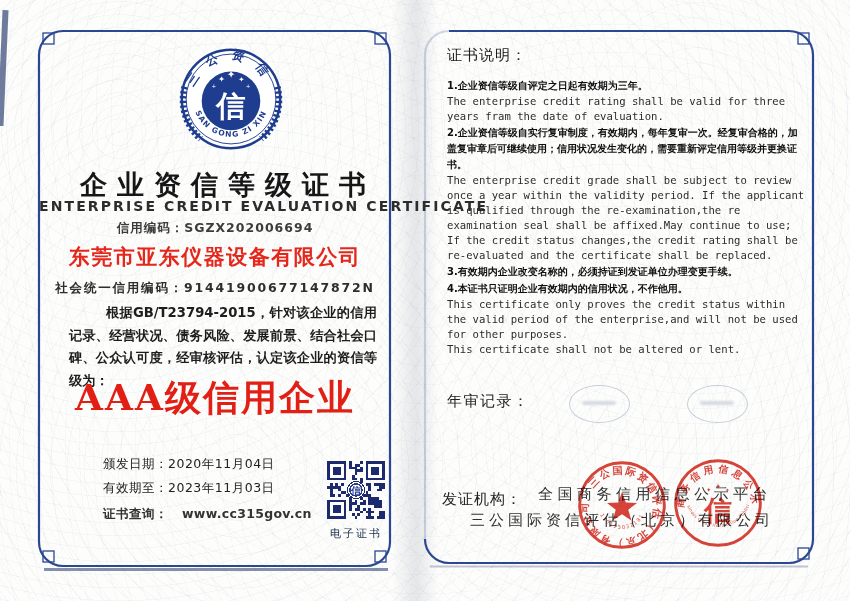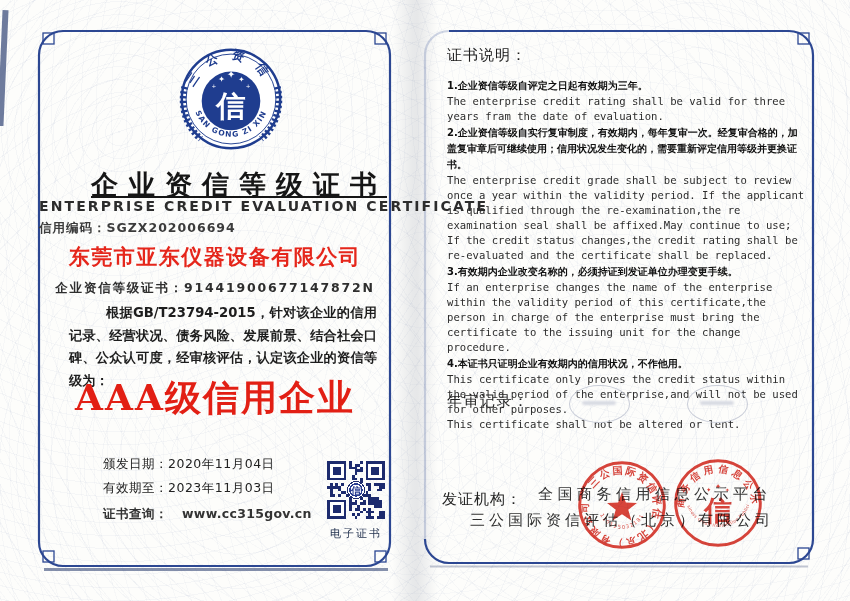--- a/index.html
+++ b/index.html
@@ -17,26 +17,26 @@
   .abs{position:absolute;}
   svg{display:block;}
   
   #frames{position:absolute;left:0;top:0;z-index:1;}
   
   #fold{position:absolute;left:392px;top:0;width:46px;height:601px;z-index:0;
     background:linear-gradient(90deg, rgba(120,128,145,0) 0%, rgba(120,128,145,.16) 45%, rgba(150,155,168,.22) 55%, rgba(120,128,145,0) 100%);}
   #edge-sliver{position:absolute;left:0px;top:10px;width:6px;height:116px;background:#55648c;opacity:.85;transform:rotate(2.5deg);z-index:4;}
   
   .lp{z-index:2;}
-  #lp-title{left:39px;top:167px;width:400px;text-align:center;
+  #lp-title{left:28px;top:167px;width:400px;text-align:center;
     font-family:"DejaVu Serif","Liberation Serif",serif;font-weight:900;font-size:27px;color:#161616;
-    letter-spacing:10px;margin-right:-10px;white-space:nowrap;text-decoration:underline;}
+    letter-spacing:10px;margin-right:-10px;white-space:nowrap;}
   #lp-title-en{left:39px;top:198px;width:352px;text-align:center;font-weight:bold;font-size:14px;
     letter-spacing:2.1px;color:#2c2c2c;white-space:nowrap;}
-  #lp-code{left:39px;top:220px;width:352px;font-weight:bold;font-size:12.5px;
+  #lp-code{left:39px;top:220px;width:352px;text-align:center;font-weight:bold;font-size:12.5px;
     color:#3c3c3c;letter-spacing:1px;}
   #lp-company{left:39px;top:243px;width:352px;text-align:center;font-weight:bold;font-size:21px;
     color:#e5261b;letter-spacing:1.5px;white-space:nowrap;}
   #lp-uscc{left:39px;top:280px;width:352px;text-align:center;font-weight:bold;font-size:12.5px;
     color:#2e2e2e;letter-spacing:1.8px;}
   #lp-body{left:69px;top:302px;width:308px;font-size:13.2px;font-weight:600;color:#1d1d1d;
     line-height:22.5px;text-align:justify;text-indent:2.8em;margin:0;}
   #lp-rating{left:39px;top:374px;width:352px;text-align:center;
     font-family:"DejaVu Serif","Liberation Serif",serif;font-weight:900;font-size:36px;
     color:#e21f14;letter-spacing:2px;white-space:nowrap;}
@@ -115,21 +115,21 @@
     </text>
     <text font-size="8" font-weight="bold" fill="#1f3d8f" letter-spacing="1.3">
       <textPath href="#arcBottom" startOffset="50%" text-anchor="middle">SAN GONG ZI XIN</textPath>
     </text>
   </svg>
 
   <div id="lp-title" class="abs lp">企业资信等级证书</div>
   <div id="lp-title-en" class="abs lp">ENTERPRISE CREDIT EVALUATION CERTIFICATE</div>
   <div id="lp-code" class="abs lp">信用编码：SGZX202006694</div>
   <div id="lp-company" class="abs lp">东莞市亚东仪器设备有限公司</div>
-  <div id="lp-uscc" class="abs lp">企业资信等级证书：91441900677147872N</div>
+  <div id="lp-uscc" class="abs lp">社会统一信用编码：91441900677147872N</div>
   <p id="lp-body" class="abs lp">根据GB/T23794-2015，针对该企业的信用记录、经营状况、债务风险、发展前景、结合社会口碑、公众认可度，经审核评估，认定该企业的资信等级为：</p>
   <div id="lp-rating" class="abs lp">AAA级信用企业</div>
 
   <div id="lp-date1" class="abs lp lp-row">
     <span>颁发日期：</span><span>2020年11月04日</span>
   </div>
   <div id="lp-date2" class="abs lp lp-row">
     <span>有效期至：</span><span>2023年11月03日</span>
   </div>
   <div id="lp-query" class="abs lp lp-row">
@@ -262,21 +262,20 @@
   <div id="qr-caption" class="abs lp">电子证书</div>
 
   <div id="rp-heading" class="abs rp">证书说明：</div>
 
   <div id="rp-items" class="abs rp">
     <p class="zh">1.企业资信等级自评定之日起有效期为三年。</p>
     <p class="en">The enterprise credit rating shall be valid for three years fram the date of evaluation.</p>
     <p class="zh">2.企业资信等级自实行复审制度，有效期内，每年复审一次。经复审合格的，加盖复审章后可继续使用；信用状况发生变化的，需要重新评定信用等级并更换证书。</p>
     <p class="en">The enterprise credit grade shall be subject to review once a year within the validity period. If the applicant is qualified through the re-examination,the re examination seal shall be affixed.May continue to use; If the credit status changes,the credit rating shall be re-evaluated and the certificate shall be replaced.</p>
     <p class="zh">3.有效期内企业改变名称的，必须持证到发证单位办理变更手续。</p>
-    <p class="en">If an enterprise changes the name of the enterprise within the validity period of this certificate,the person in charge of the enterprise must bring the certificate to the issuing unit for the change procedure.</p>
     <p class="zh">4.本证书只证明企业有效期内的信用状况，不作他用。</p>
     <p class="en">This certificate only proves the credit status within the valid period of the enterprise,and will not be used for other purposes.</p>
     <p class="en">This certificate shall not be altered or lent.</p>
   </div>
 
   <div id="rp-annual-label" class="abs rp">年审记录：</div>
   <div id="rev1" class="abs rp review-ellipse"></div>
   <div id="rev2" class="abs rp review-ellipse"></div>
 
   <div id="rp-issuer-label" class="abs rp">发证机构：</div>

